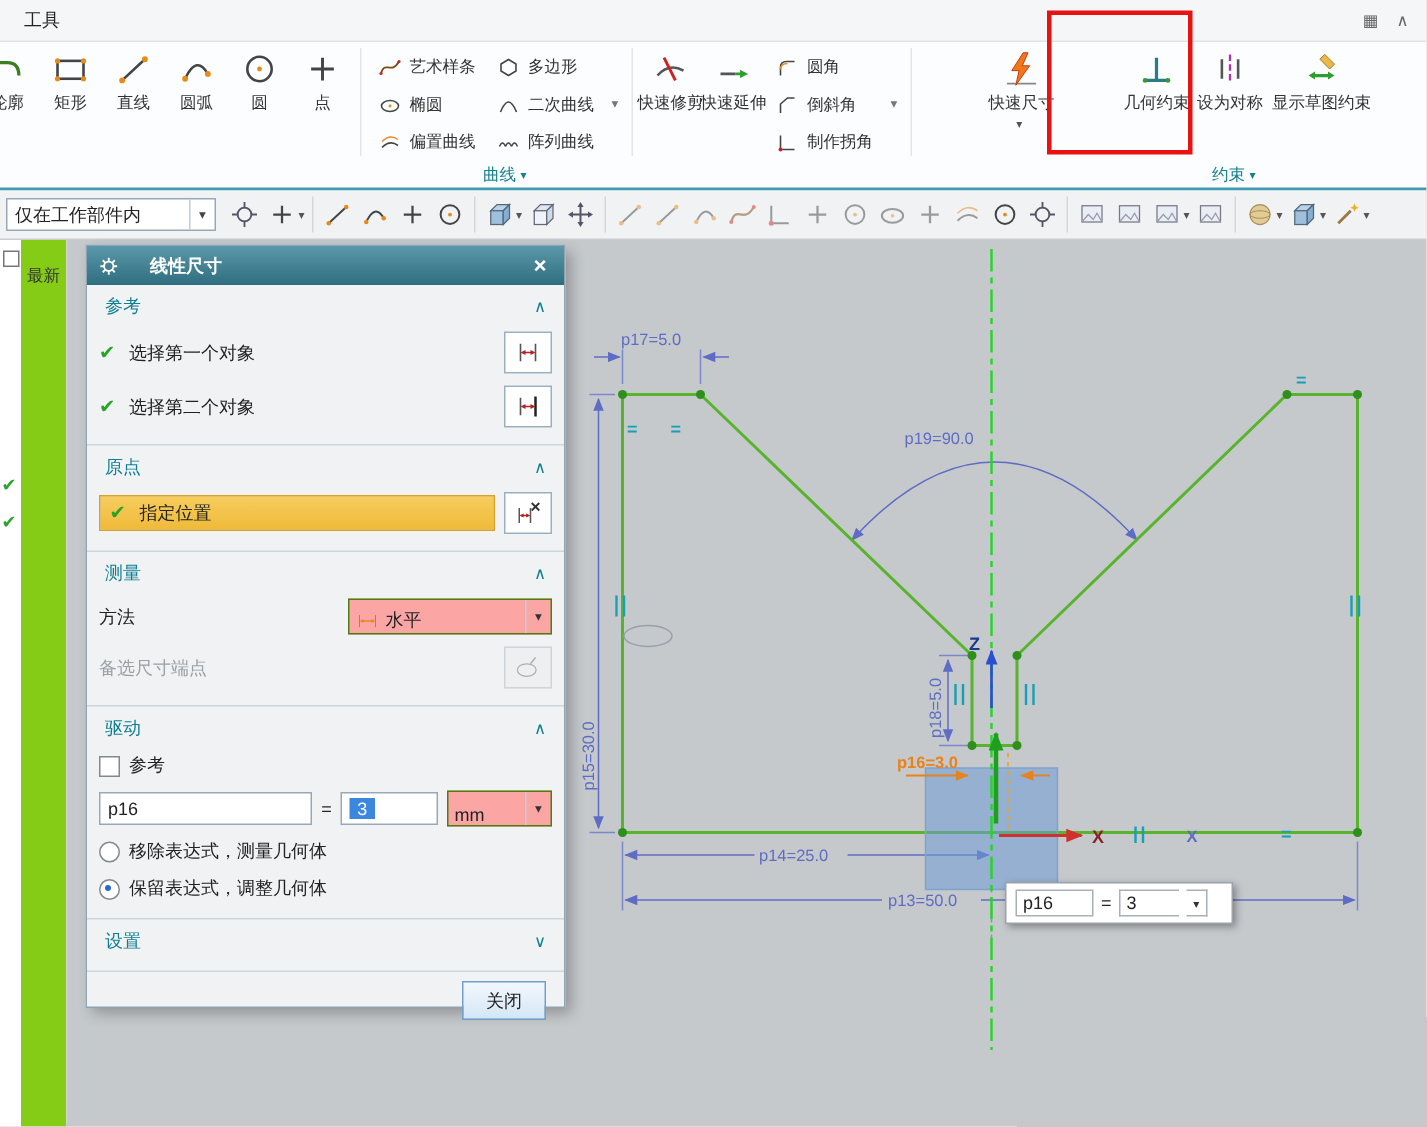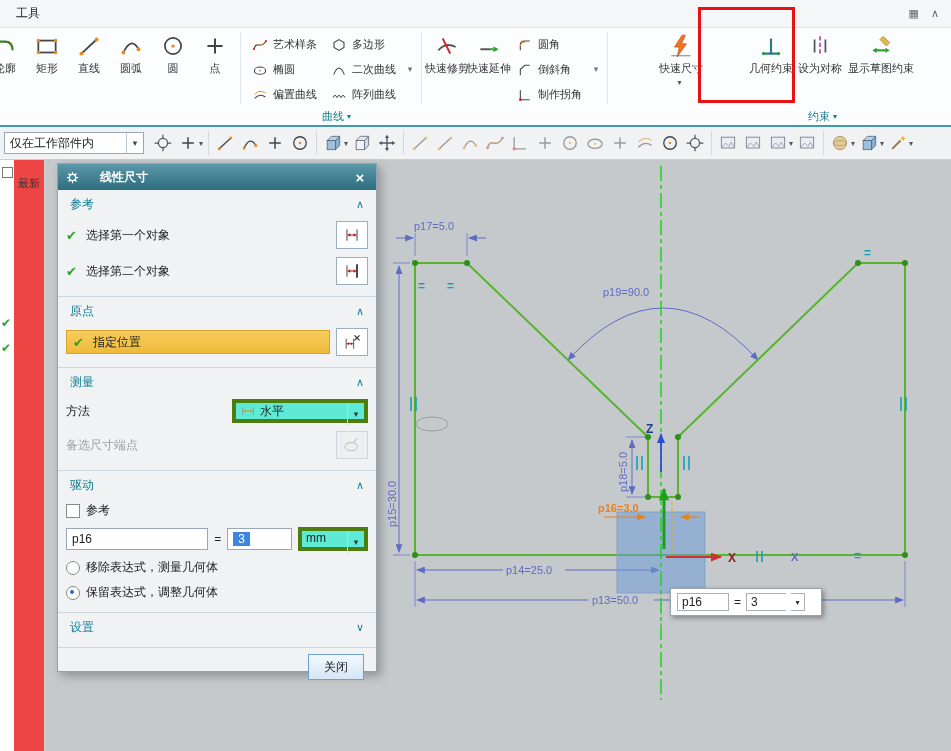--- a/index.html
+++ b/index.html
@@ -32,21 +32,21 @@
   .combo{display:flex;align-items:center;width:140px;height:22px;background:#fff;border:1px solid #98a8b8;
          padding-left:5px;box-sizing:border-box;flex:none;margin-right:6px}
   .combo .arr{margin-left:auto;width:16px;height:20px;border-left:1px solid #c0ccd8;display:flex;
               align-items:center;justify-content:center;color:#444;font-size:9px}
   .t2i{width:24px;height:24px;padding:2px;flex:none;box-sizing:border-box}
   .t2sep{width:1px;height:24px;background:#d4d8dc;margin:0 3px;flex:none}
   .t2d{font-size:8px;color:#555;flex:none;margin:0 1px 0 -2px}
   .fade{opacity:.5}
   
   .colA{position:absolute;left:0;top:160px;width:14px;bottom:0;background:#fff;border-right:1px solid #d8d8d8;z-index:4}
-  .colB{position:absolute;left:14px;top:160px;width:30px;bottom:0;background:#ef4444;border-right:1px solid #cfd3d6;z-index:4}
+  .colB{position:absolute;left:14px;top:160px;width:30px;bottom:0;background:#84cc16;border-right:1px solid #cfd3d6;z-index:4}
   .sq{width:9px;height:9px;border:1px solid #777;margin:7px auto 0;background:#fff}
   .latest{text-align:center;margin-top:16px;font-size:11px;color:#333}
   .sidechk{position:absolute;left:1px;color:#2aa52a;font-size:12px;font-weight:bold}
   
   .canvas{position:absolute;left:45px;top:160px;right:0;bottom:0;background:#c6c9cc;z-index:1}
   .sketch{position:absolute;left:0;top:0;z-index:2;pointer-events:none}
   .dimt{fill:#5f6cc4;font-size:11px}
   .teal{fill:#16a0b6;font-size:12px;font-weight:bold}
   
   .editfloat{position:absolute;left:670px;top:588px;width:152px;height:28px;background:#fff;border:1px solid #9aa2aa;
@@ -66,21 +66,21 @@
   .dhead{display:flex;align-items:center;justify-content:space-between;padding:6px 12px 4px;color:#0f7f93}
   .car{color:#0f7f93;font-size:11px}
   .drow{display:flex;align-items:center;padding:4px 8px;gap:6px}
   .chk{color:#27a327;font-size:13px;font-weight:bold;width:14px;flex:none}
   .ibtn{margin-left:auto;width:30px;height:26px;background:#fff;border:1px solid #9ab0c0;display:flex;
         align-items:center;justify-content:center;flex:none}
   .ibtn svg{width:20px;height:20px}
   .ibtn.dis{background:#eceef0;border-color:#c2ccd4;opacity:.75}
   .hl{background:linear-gradient(#f7cd5e,#efba39);border:1px solid #d8a226;height:24px;display:flex;
       align-items:center;gap:6px;padding:0 6px;flex:1;box-sizing:border-box}
-  .ddrop{display:flex;align-items:flex-start;height:24px;background:#5eead4;border:4px solid #4d7c0f;box-sizing:border-box;gap:4px;padding-left:4px}
+  .ddrop{display:flex;align-items:flex-end;height:24px;background:#fca5a5;border:1px solid #4d7c0f;box-sizing:border-box;gap:4px;padding-left:4px}
   .ddrop .darr{margin-left:auto;width:16px;height:22px;border-left:1px solid #c8d2dc;display:flex;align-items:center;
                justify-content:center;font-size:9px;color:#333}
   .field{background:#fff;border:1px solid #98a8b8;height:22px;display:flex;align-items:center;padding:0 5px;box-sizing:border-box}
   .selchip{background:#3b87e0;color:#fff;padding:0 5px}
   .gray{color:#9aa0a6}
   .checkbox{width:12px;height:12px;border:1px solid #888;background:#fff;flex:none}
   .radio{width:12px;height:12px;border:1px solid #888;border-radius:50%;background:#fff;flex:none;position:relative}
   .radio.on::after{content:"";position:absolute;left:3px;top:3px;width:4px;height:4px;border-radius:50%;background:#2a6ad0}
   .dfoot{margin-top:auto;border-top:1px solid #ccd6dd;padding:6px 12px;display:flex;justify-content:flex-end}
   .closebtn{min-width:54px;height:24px;background:linear-gradient(#f2f8fd,#d5e6f6);border:1px solid #6fa0d0;

